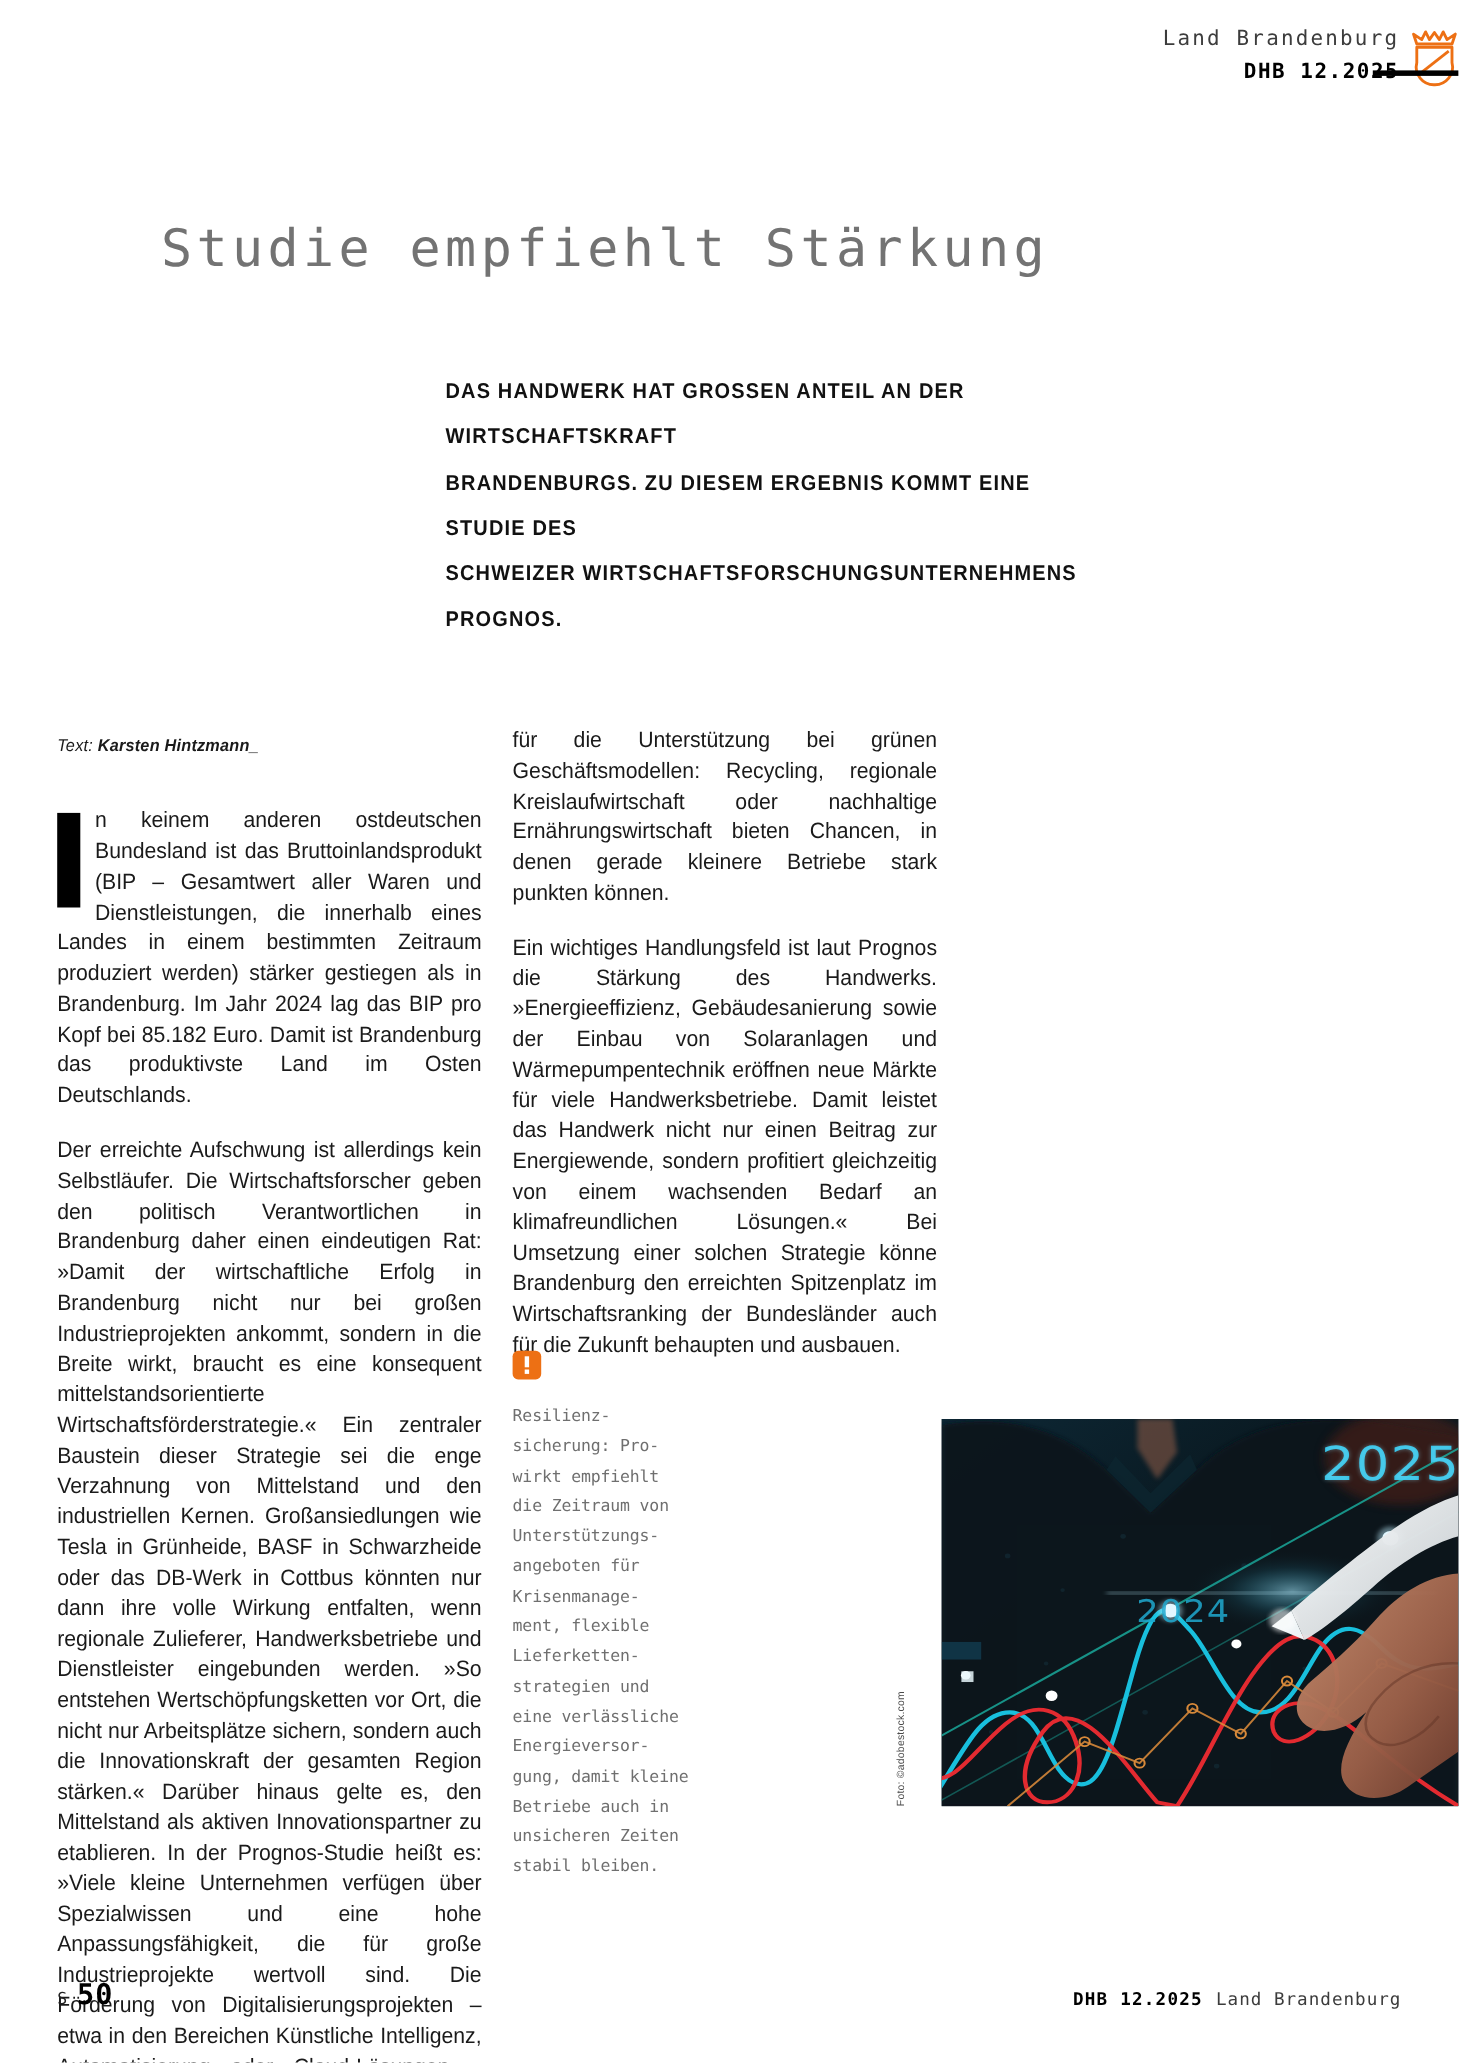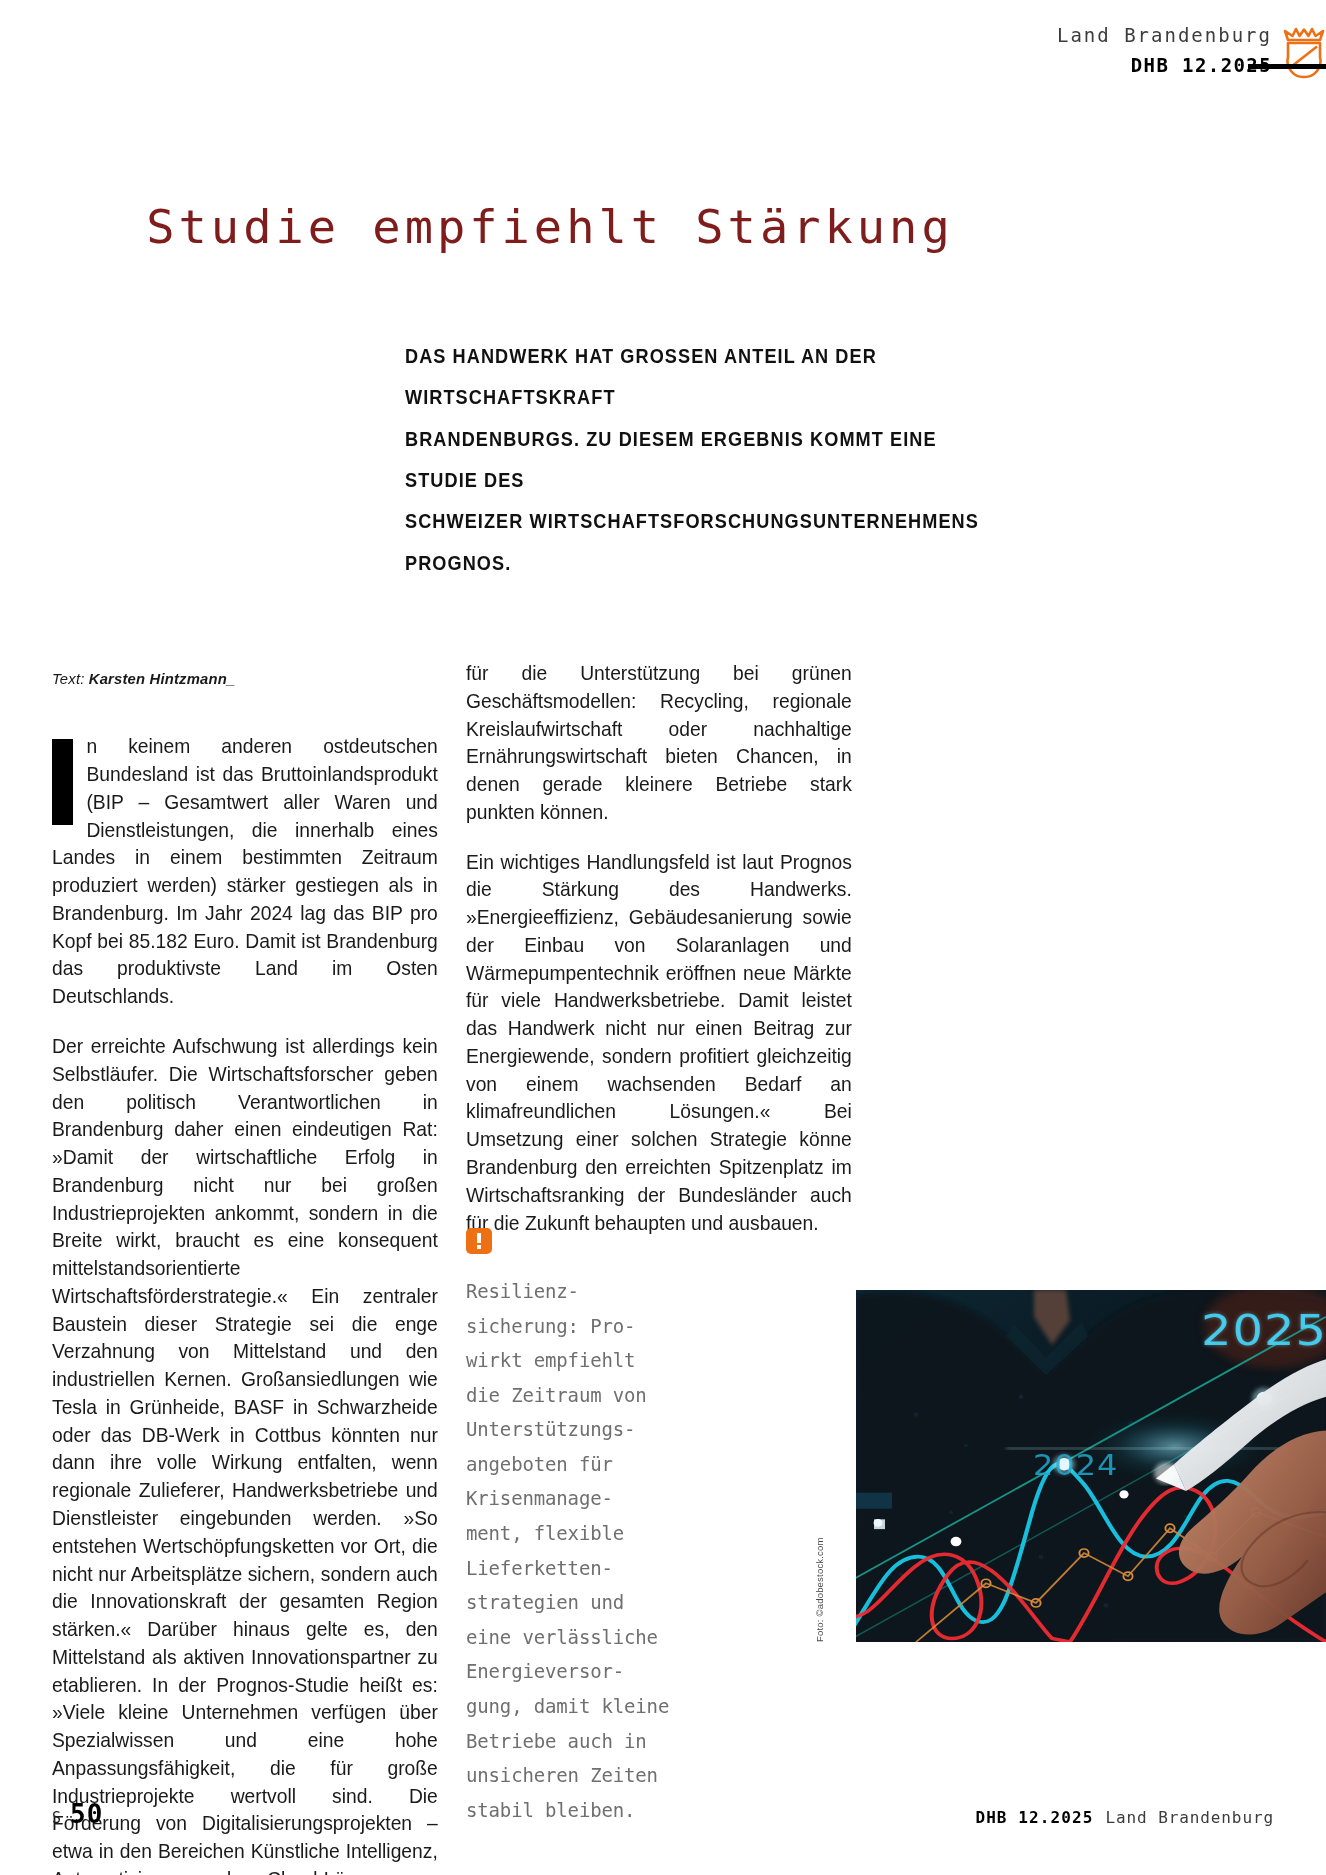--- a/index.html
+++ b/index.html
@@ -69,21 +69,21 @@
     position: absolute;
     top: 196px;
     left: 0;
     width: 1100px;
     text-align: center;
     font-family: "DejaVu Sans Mono", monospace;
     font-size: 47px;
     font-weight: 500;
     letter-spacing: 4.0px;
     line-height: 1.33;
-    color: #7f1d1d;
+    color: #737373;
   }
   .headline-line { display: block; white-space: nowrap; }
 
   .standfirst {
     position: absolute;
     top: 336px;
     left: 405px;
     width: 640px;
     text-align: left;
     font-family: "Liberation Sans", sans-serif;
@@ -162,21 +162,21 @@
     content: "";
     position: absolute;
     left: 11px;
     top: 17px;
     width: 4px;
     height: 4px;
     background: #ffffff;
   }
   .caption-text {
     font-family: "DejaVu Sans Mono", monospace;
-    font-size: 19px;
+    font-size: 15px;
     line-height: 1.82;
     color: #6f6f6f;
     letter-spacing: -0.15px;
   }
   .caption-text span { display: block; white-space: nowrap; }
 
   
   .photo-wrap {
     position: absolute;
     left: 856px;

